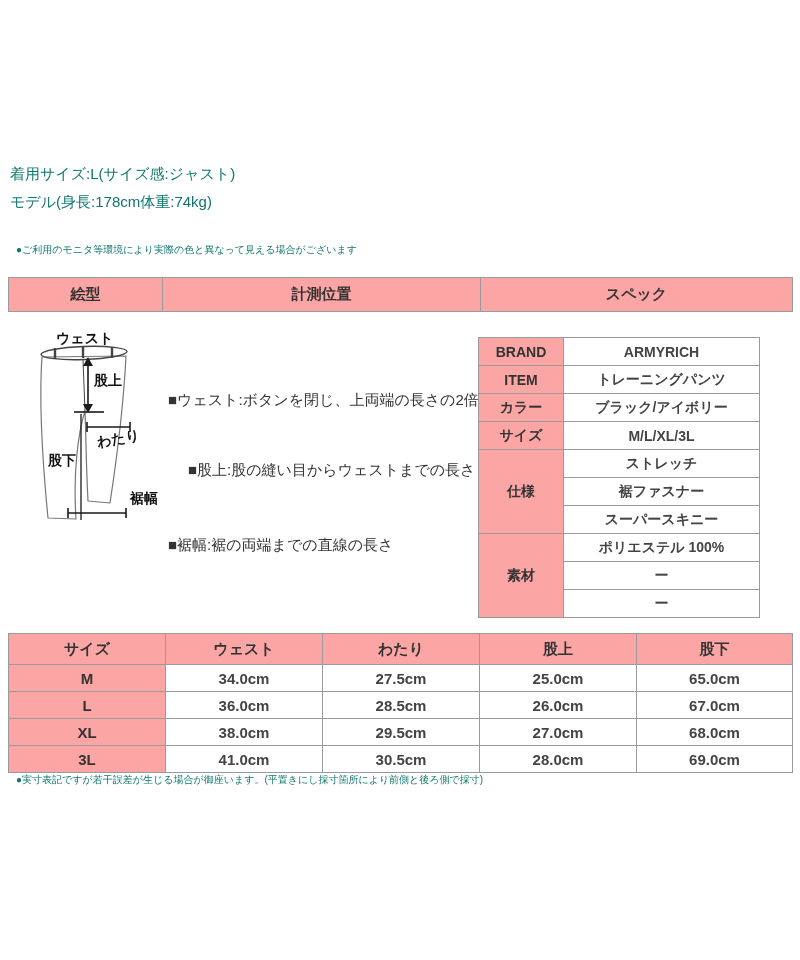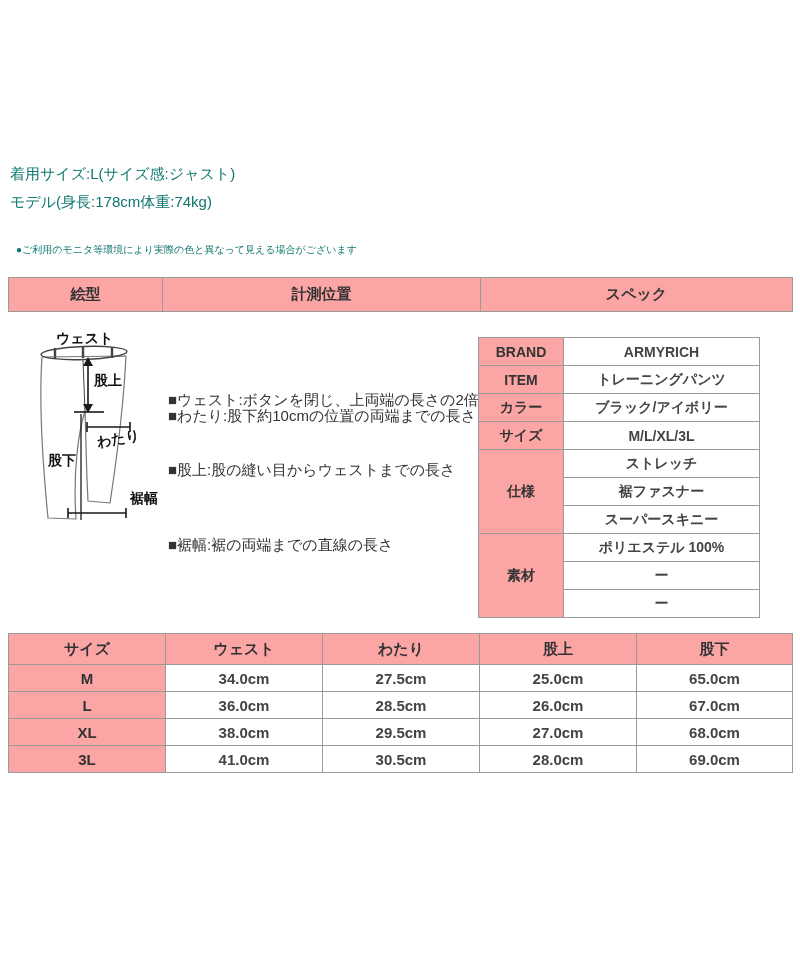--- a/index.html
+++ b/index.html
@@ -85,22 +85,21 @@
     <path class="measure" d="M42,182 H100 M42,177 V187 M100,177 V187"></path>
 
     <text class="svg-label" x="30" y="12">ウェスト</text>
     <text class="svg-label" x="68" y="54">股上</text>
     <text class="svg-label" x="72" y="116" transform="rotate(-10 72 116)">わたり</text>
     <text class="svg-label" x="22" y="134">股下</text>
     <text class="svg-label" x="104" y="172">裾幅</text>
   </svg>
 
   <div class="abs m-item" style="top:340px;margin-top:48px;">■ウェスト:ボタンを閉じ、上両端の長さの2倍</div>
-  <div class="abs m-item" style="top:404px;">■わたり:股下約10cmの位置の両端までの長さ</div>
-  <div class="abs m-item" style="top:458px;">■股上:股の縫い目からウェストまでの長さ</div>
+  <div class="abs m-item" style="top:458px;margin-left:20px;">■股上:股の縫い目からウェストまでの長さ</div>
   <div class="abs m-item" style="top:533px;">■裾幅:裾の両端までの直線の長さ</div>
 
   <table class="abs spec-table">
     <tbody>
         <tr>
       <th>BRAND</th>
       <td>ARMYRICH</td>
     </tr>
     <tr>
       <th>ITEM</th>
@@ -177,14 +176,15 @@
     <tr>
       <th class="rowhead">3L</th>
       <td>41.0cm</td>
       <td>30.5cm</td>
       <td>28.0cm</td>
       <td>69.0cm</td>
     </tr>
   </tbody>
     </table>
 
+  <div class="abs note-line red" style="top:770px;">●実寸表記ですが若干誤差が生じる場合が御座います。(平置きにし採寸箇所により前側と後ろ側で採寸)</div>
 
 </div>
 
 </body></html>

